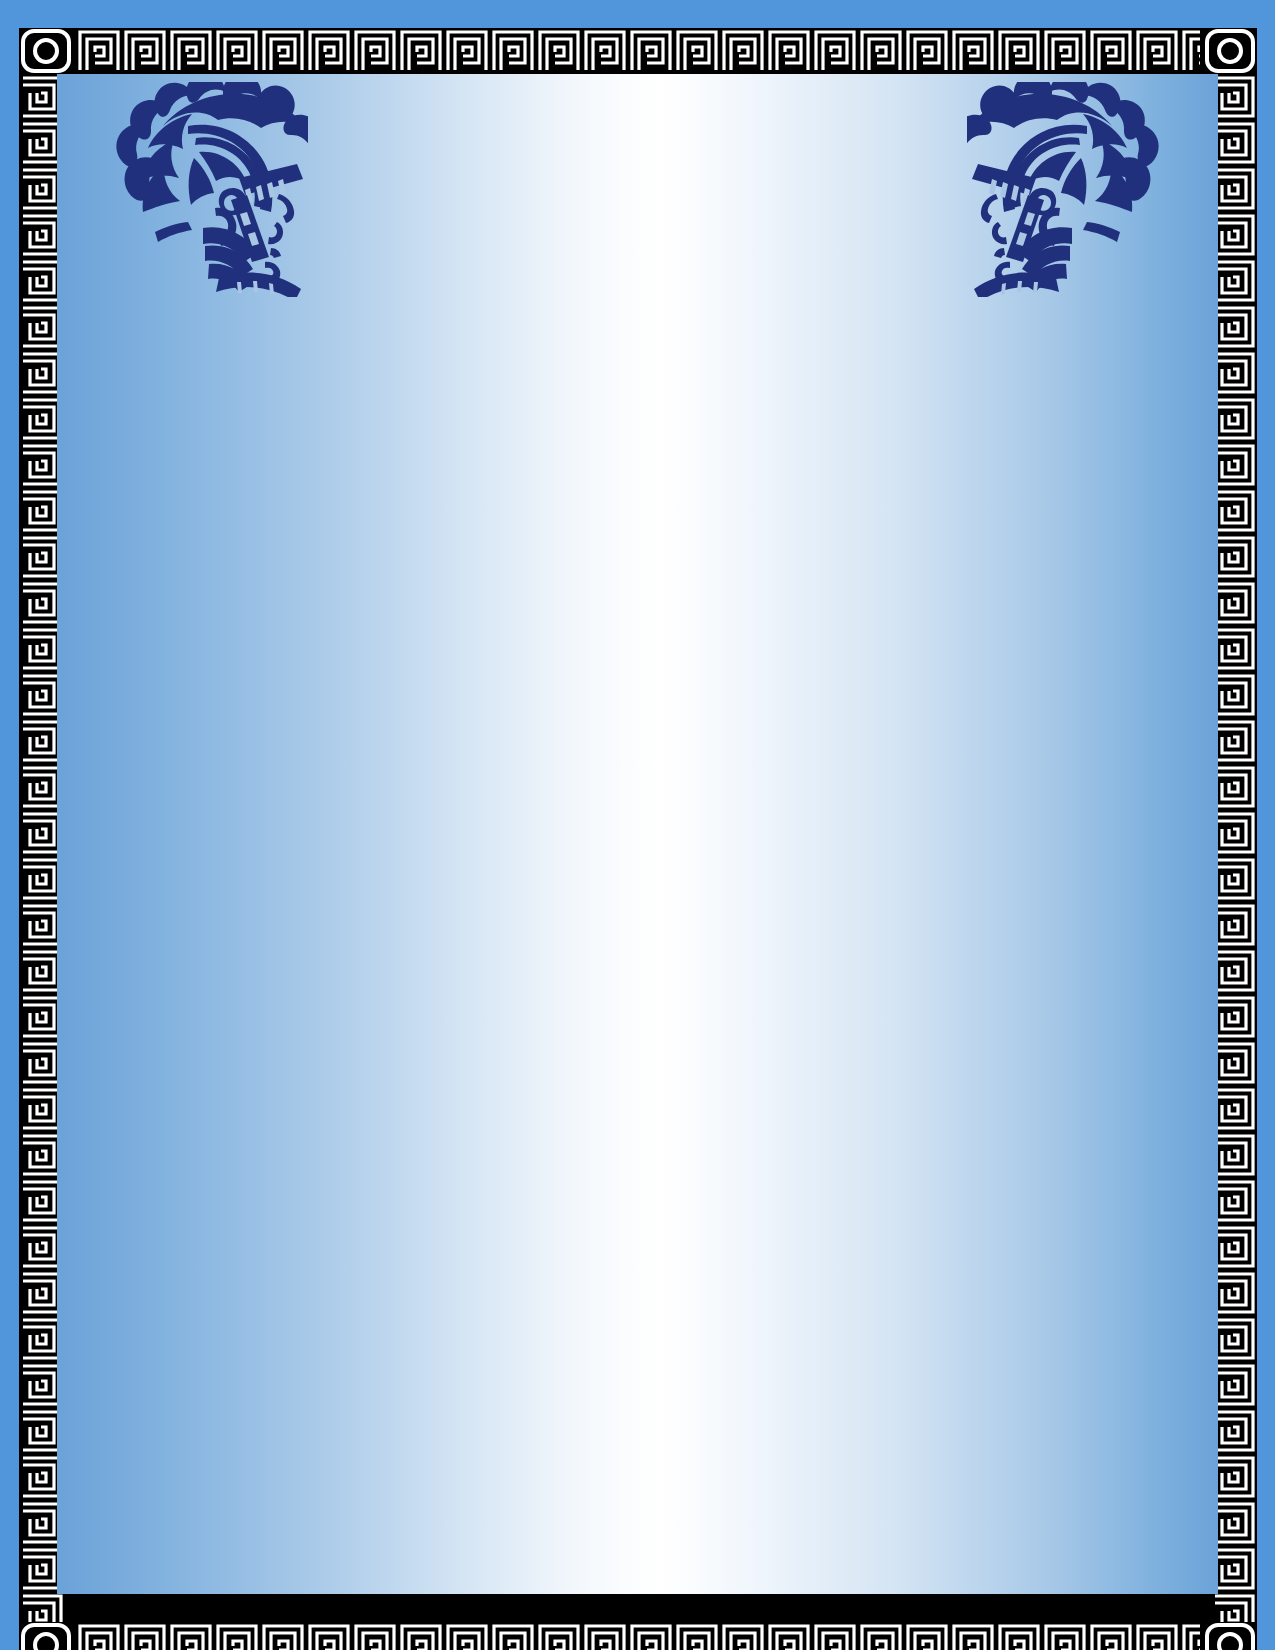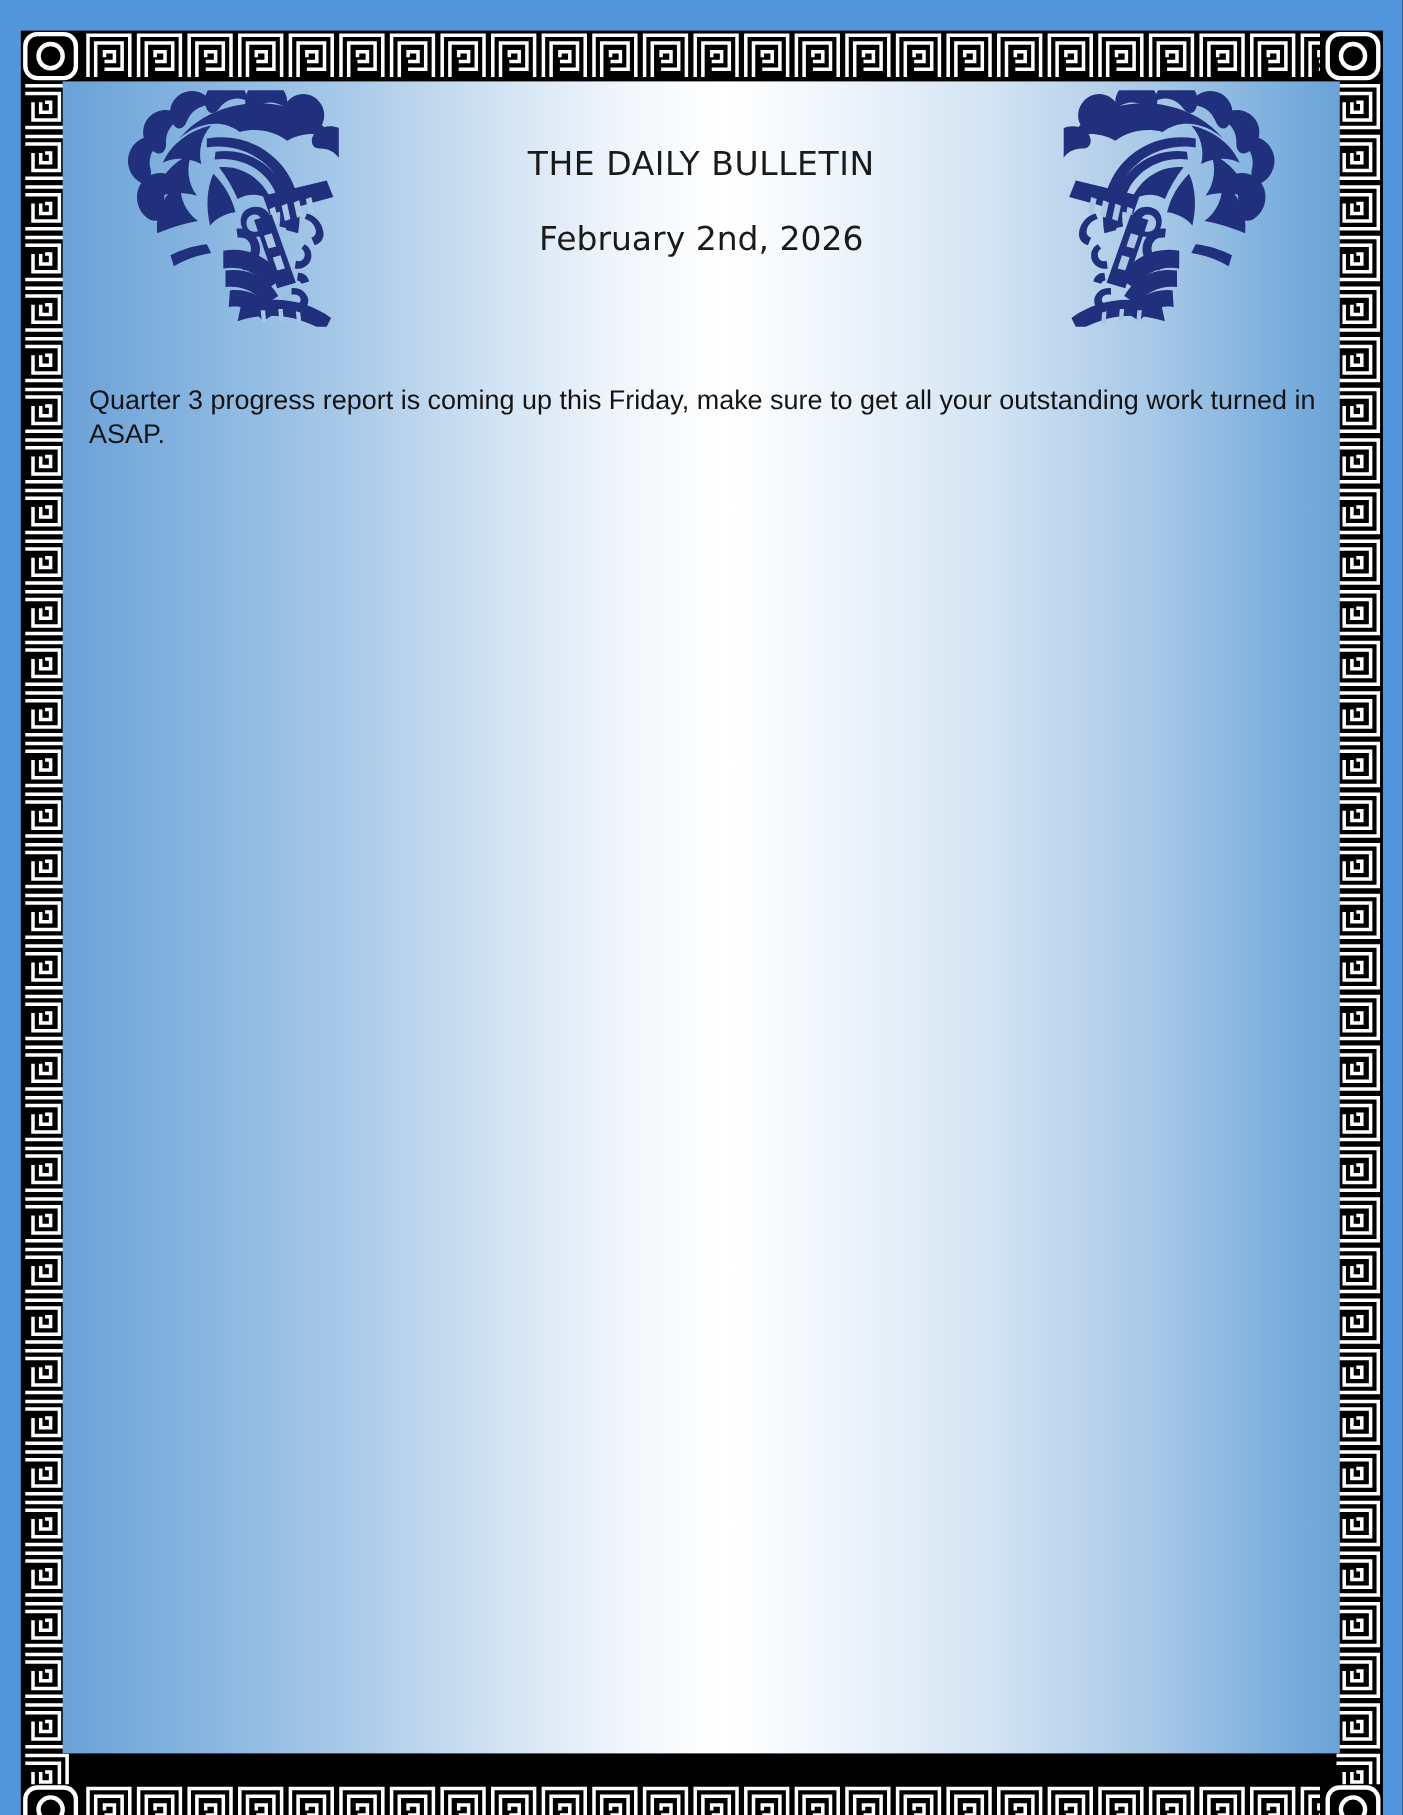--- a/index.html
+++ b/index.html
@@ -1044,24 +1044,20 @@
             <path d="M116 182 c17 -2 33 6 41 21 l-11 7 c-7 -10 -19 -15 -31 -13 z"></path>
 
             <path d="M126 196 c28 -10 58 -6 82 11 l-6 12 c-25 -15 -52 -18 -79 -9 z"></path>
             <path d="M144 200 l4 0 l1 11 l-4 0 z" fill="#a9c7e4"></path>
             <path d="M160 199 l4 0 l1 11 l-4 0 z" fill="#a9c7e4"></path>
             <path d="M176 201 l4 1 l1 11 l-4 -1 z" fill="#a9c7e4"></path>
           </g>
         </svg>
       </div>
 
-      <div class="titles">
-        <div class="bulletin-title">THE DAILY BULLETIN</div>
-        <div class="bulletin-date">February 2nd, 2026</div>
-      </div>
 
       <div class="logo logo-right">
         <svg viewBox="0 0 215 215" xmlns="http://www.w3.org/2000/svg">
           <g fill="#20307c">
             <path d="M44 118 c-12 -6 -16 -22 -9 -33 c7 -11 23 -13 31 -4 c-9 6 -12 17 -8 26 c3 7 -6 14 -14 11 z"></path>
             <path d="M40 86 c-13 -3 -20 -18 -15 -30 c5 -13 21 -18 31 -10 c-10 4 -15 16 -12 26 c2 8 -5 16 -4 14 z"></path>
             <path d="M47 56 c-11 -6 -13 -22 -5 -31 c9 -10 25 -9 32 1 c-10 2 -17 12 -16 23 c0 7 -5 11 -11 7 z"></path>
             <path d="M66 33 c-8 -9 -5 -24 6 -30 c11 -6 25 0 29 11 c-10 -2 -20 4 -24 14 c-2 6 -7 9 -11 5 z"></path>
             <path d="M95 17 c-5 -11 2 -24 14 -26 c12 -2 23 7 23 19 c-9 -5 -20 -2 -26 7 c-4 5 -9 5 -11 0 z"></path>
             <path d="M130 11 c-1 -12 10 -21 22 -19 c12 2 19 14 15 25 c-7 -7 -19 -8 -27 -1 c-5 4 -10 2 -10 -5 z"></path>
@@ -1097,17 +1093,16 @@
             <path d="M144 200 l4 0 l1 11 l-4 0 z" fill="#a9c7e4"></path>
             <path d="M160 199 l4 0 l1 11 l-4 0 z" fill="#a9c7e4"></path>
             <path d="M176 201 l4 1 l1 11 l-4 -1 z" fill="#a9c7e4"></path>
           </g>
         </svg>
       </div>
 
     </div>
 
     <div class="body-text" id="announcements">
-        <p class="announcement">Quarter 3 progress report is coming up this Friday, make sure to get all your outstanding work turned in ASAP.</p>
       </div>
 
   </div>
 </div>
 
 </body></html>

